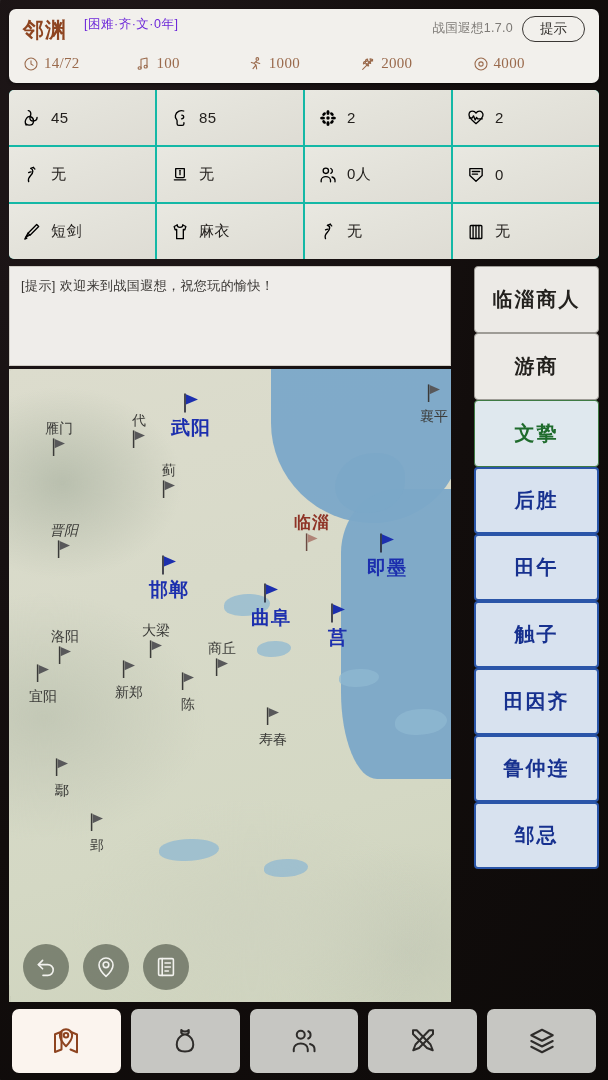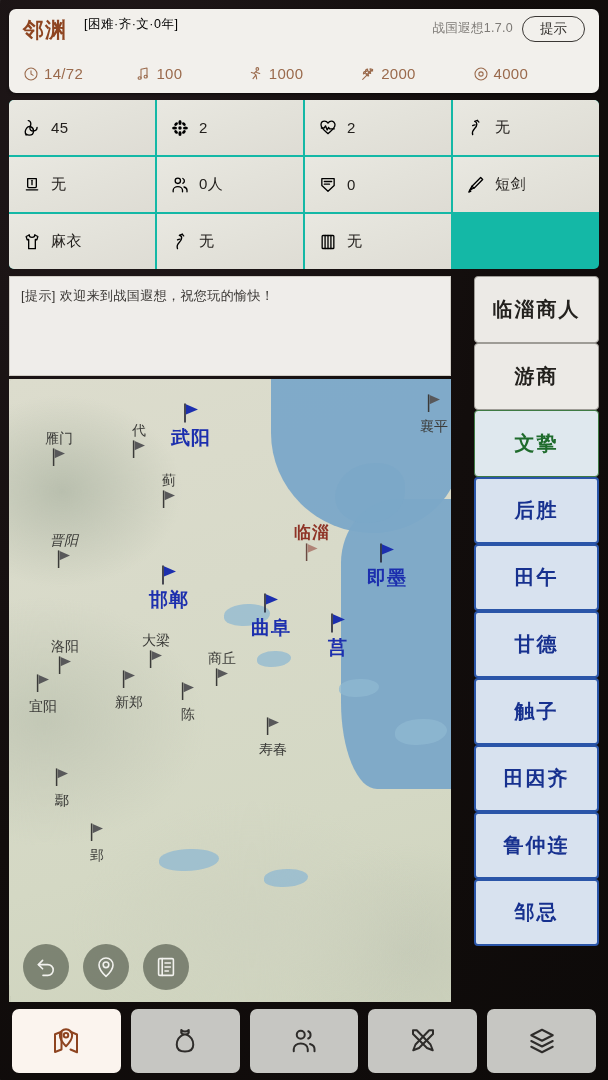--- a/index.html
+++ b/index.html
@@ -49,21 +49,21 @@
   }
   .game-title {
     font-family: "DejaVu Serif", "Liberation Serif", serif;
     font-weight: bold;
     font-size: 21px;
     color: #8e4420;
     letter-spacing: 1px;
   }
   .title-meta {
     font-size: 12.5px;
-    color: #000000;
+    color: #6d28d9;
     margin-left: 9px;
     letter-spacing: 0.5px;
     white-space: nowrap;
     padding-left: 8px;
   }
   .header-right {
     margin-left: auto;
     display: flex;
     align-items: center;
     gap: 9px;
@@ -82,21 +82,22 @@
     color: #2f2c29;
     background: transparent;
     cursor: pointer;
     line-height: 1.15;
   }
 
   .header-stats {
     display: flex;
     align-items: center;
     height: 27px;
-    margin-top: 11px;
+    margin-top: 1px;
+    font-family: Liberation Serif, serif;
   }
   .hstat {
     display: flex;
     align-items: center;
     gap: 5px;
     width: 20%;
     font-size: 15px;
     color: #9a6a4c;
     letter-spacing: 0.3px;
   }
@@ -374,20 +375,29 @@
   <div class="stats-wrap">
     <div class="stat-grid" id="stat-grid">
         <div class="stat-cell">
           <span class="ic">
             <svg viewBox="0 0 24 24">
               <path d="M7.5 3.2c2.6.4 3.4 2.6 3 4.8-.3 1.6-1 2.6-1 4 0 2 1.7 3.6 4 3.6 3.2 0 4.6-2 4.6-4.4" stroke="currentColor" fill="none" stroke-width="1.6" stroke-linecap="round" stroke-linejoin="round"></path>
               <path d="M5 20.5c-1.4-2.4-1.2-6 .6-8.4 1.3-1.7 3-2.2 4.8-1.6 2.2.7 3.4 2.6 3.4 5 0 2.8-2 5-5 5-1.6 0-3-.6-3.8-1.4Z" stroke="currentColor" fill="none" stroke-width="1.6" stroke-linecap="round" stroke-linejoin="round"></path>
             </svg>
           </span>
           <span class="stat-val">45</span>
+        </div>
+        <div class="stat-cell">
+          <span class="ic">
+            <svg viewBox="0 0 24 24">
+              <path d="M16.5 3.6c-4.2-1.6-9 .8-10 5.2-.5 2.3.3 3.7 1.3 4.8.6.7.7 1.1.7 2v3.2c0 1.1.9 2 2 2h4.2c1.1 0 2-.9 2-2v-1.2" stroke="currentColor" fill="none" stroke-width="1.6" stroke-linecap="round" stroke-linejoin="round"></path>
+              <path d="M14.2 8.6c1.3 0 2.2 1 2.2 2.3 0 1.5-1.3 2.1-2.6 2.1" stroke="currentColor" fill="none" stroke-width="1.6" stroke-linecap="round" stroke-linejoin="round"></path>
+            </svg>
+          </span>
+          <span class="stat-val">85</span>
         </div>
         <div class="stat-cell">
           <span class="ic">
             <svg viewBox="0 0 24 24">
               <circle cx="12" cy="12" r="2.1" fill="currentColor"></circle>
               <g fill="currentColor">
                 <ellipse cx="12" cy="5.5" rx="1.9" ry="3"></ellipse>
                 <ellipse cx="12" cy="18.5" rx="1.9" ry="3"></ellipse>
                 <ellipse cx="5.5" cy="12" rx="3" ry="1.9"></ellipse>
                 <ellipse cx="18.5" cy="12" rx="3" ry="1.9"></ellipse>
@@ -628,23 +638,20 @@
         <div class="np green">
           <span>文挚</span>
         </div>
         <div class="np blue">
           <span>后胜</span>
         </div>
         <div class="np blue">
           <span>田午</span>
         </div>
         <div class="np blue">
-          <span>甘德</span>
-        </div>
-        <div class="np blue">
           <span>触子</span>
         </div>
         <div class="np blue">
           <span>田因齐</span>
         </div>
         <div class="np blue">
           <span>鲁仲连</span>
         </div>
         <div class="np blue">
           <span>邹忌</span>

